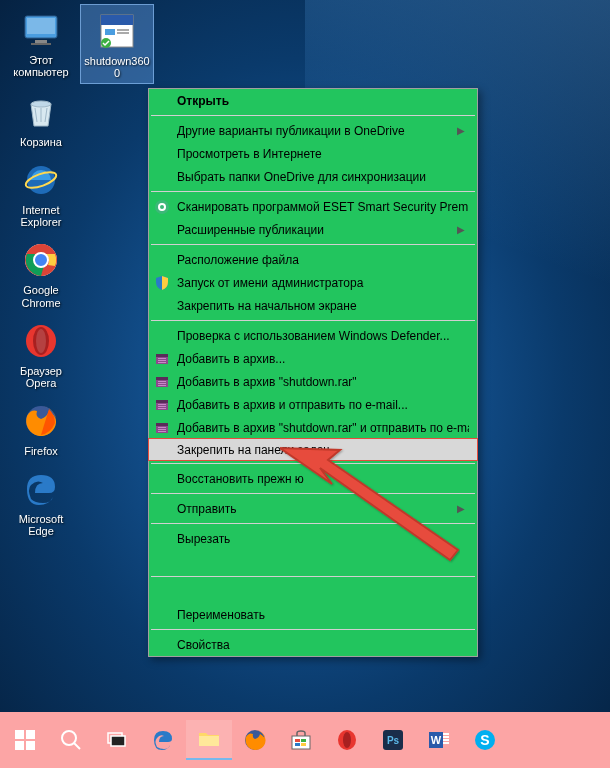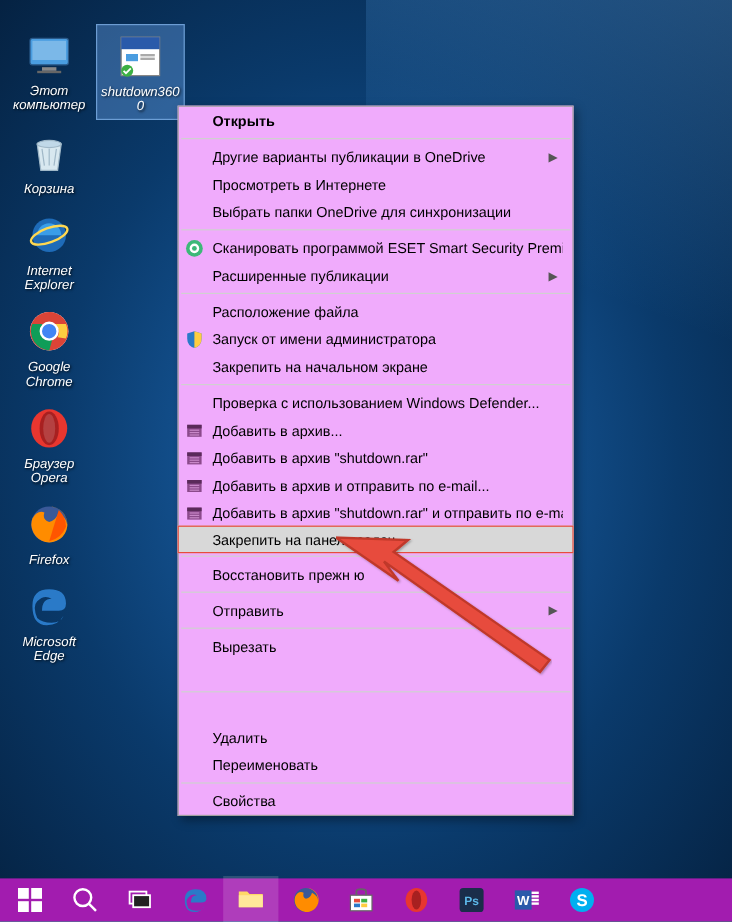--- a/index.html
+++ b/index.html
@@ -1,34 +1,34 @@
 <!DOCTYPE html>
 <html><head>
 <meta charset="utf-8">
 <style>
 * { margin: 0; padding: 0; box-sizing: border-box; font-family: 'Segoe UI', Tahoma, sans-serif; }
 body { width: 610px; height: 768px; background: linear-gradient(135deg, #0a2f5c 0%, #1a5490 50%, #0a2f5c 100%); position: relative; overflow: hidden; }
 .desktop-bg { position: absolute; inset: 0; background: radial-gradient(ellipse at center, #1e6bb8 0%, #0a3a6b 60%, #052242 100%); }
 .light-rays { position: absolute; top: 0; right: 0; width: 50%; height: 60%; background: linear-gradient(200deg, rgba(100,180,255,0.3) 0%, transparent 50%); }
-.desktop-icons { position: absolute; top: 20px; left: 4px; display: flex; flex-direction: column; gap: 2px; z-index: 1; font-style: italic; }
+.desktop-icons { position: absolute; top: 4px; left: 4px; display: flex; flex-direction: column; gap: 2px; z-index: 1; }
 .desktop-icon { width: 74px; display: flex; flex-direction: column; align-items: center; padding: 4px 2px; cursor: pointer; }
 .desktop-icon.selected { background: rgba(120,180,255,0.35); border: 1px solid rgba(150,200,255,0.6); }
 .icon-img { width: 44px; height: 44px; display: flex; align-items: center; justify-content: center; }
 .icon-label { color: #fff; font-size: 11px; text-align: center; text-shadow: 1px 1px 2px rgba(0,0,0,0.8); line-height: 1.1; margin-top: 2px; word-break: break-word; }
 .icon-row { display: flex; gap: 2px; }
-.context-menu { position: absolute; top: 88px; left: 148px; width: 330px; background: #f0abfc; border: 1px solid #a0a0a0; box-shadow: 3px 3px 8px rgba(0,0,0,0.4); z-index: 10; font-size: 12px; }
+.context-menu { position: absolute; top: 88px; left: 148px; width: 330px; background: #22c55e; border: 1px solid #a0a0a0; box-shadow: 3px 3px 8px rgba(0,0,0,0.4); z-index: 10; font-size: 12px; }
 .menu-item { display: flex; align-items: center; height: 23px; padding: 0 8px 0 4px; cursor: default; position: relative; }
 .menu-item.highlighted { background: #d8d8d8; border: 1px solid #e74c3c; margin: -1px; }
 .menu-item.bold .menu-text { font-weight: bold; }
 .menu-icon { width: 18px; height: 18px; margin-right: 6px; display: flex; align-items: center; justify-content: center; flex-shrink: 0; }
 .menu-text { flex: 1; color: #000; white-space: nowrap; overflow: hidden; }
 .menu-arrow { width: 12px; color: #555; font-size: 10px; }
 .menu-sep { height: 1px; background: #d0d0d0; margin: 3px 2px; }
 .arrow-annotation { position: absolute; top: 440px; left: 280px; z-index: 20; pointer-events: none; }
-.taskbar { position: absolute; bottom: 0; left: 0; right: 0; height: 36px; background: #a21caf; display: flex; align-items: center; padding: 0 2px; z-index: 5; }
+.taskbar { position: absolute; bottom: 0; left: 0; right: 0; height: 56px; background: #fca5a5; display: flex; align-items: center; padding: 0 2px; z-index: 5; }
 .taskbar-item { width: 46px; height: 40px; display: flex; align-items: center; justify-content: center; cursor: pointer; }
 .taskbar-item.active { background: rgba(255,255,255,0.15); border-bottom: 2px solid #76b9ed; }
 .tb-icon { width: 24px; height: 24px; }
 svg { display: block; }
 </style>
 </head>
 <body>
 
 <div class="desktop-bg"></div>
 <div class="light-rays"></div>
@@ -258,24 +258,20 @@
     </div>
     <div class="menu-item">
       <span class="menu-icon"></span>
     </div>
     <div class="menu-sep"></div>
     <div class="menu-item">
       <span class="menu-icon"></span>
     </div>
     <div class="menu-item">
       <span class="menu-icon"></span>
-      <span class="menu-text">Удалить</span>
-    </div>
-    <div class="menu-item">
-      <span class="menu-icon"></span>
       <span class="menu-text">Переименовать</span>
     </div>
     <div class="menu-sep"></div>
     <div class="menu-item">
       <span class="menu-icon"></span>
       <span class="menu-text">Свойства</span>
     </div>
   </div>
 
 <div class="arrow-annotation">

